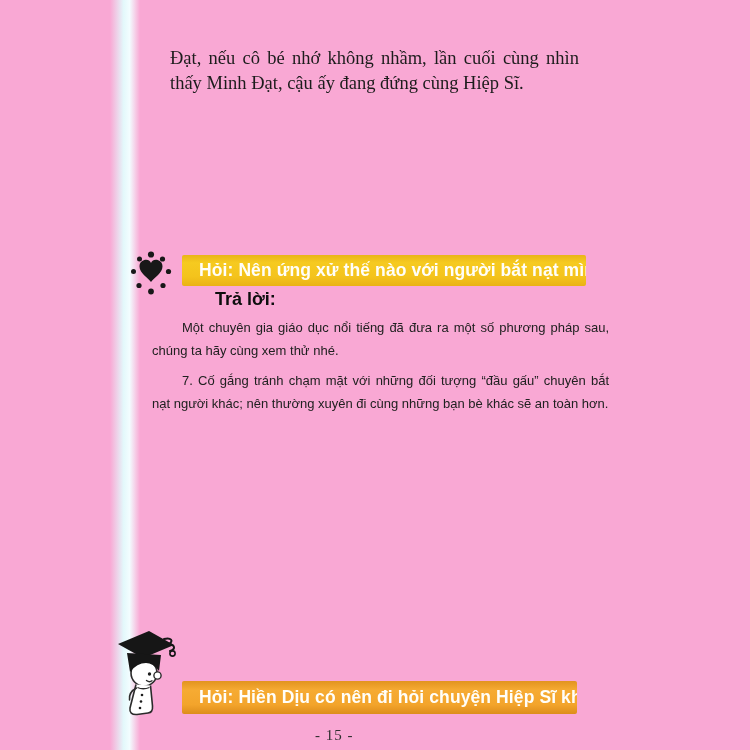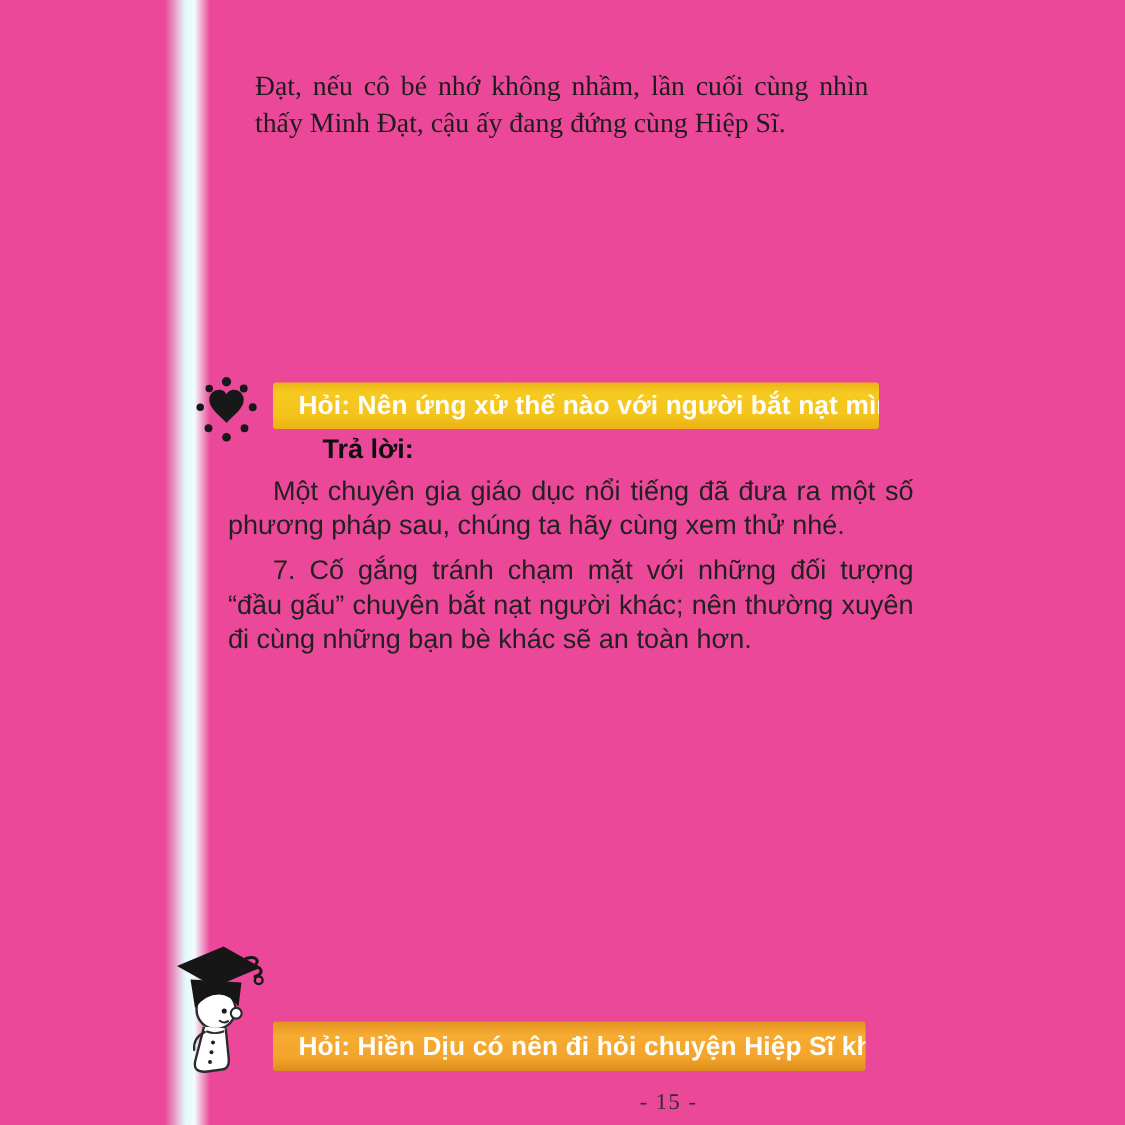--- a/index.html
+++ b/index.html
@@ -4,21 +4,21 @@
 <style>
   html,body{margin:0;padding:0;}
   body{
     width:750px;height:750px;
     background:#ffffff;
     font-family:"Liberation Sans", sans-serif;
     overflow:hidden;
     position:relative;
   }
   .page{
-    position:absolute;inset:0;background:#ec4899;
+    position:absolute;inset:0;background:#f9a8d4;
   }
   
   .edge-strip{
     position:absolute;left:110px;top:0;width:30px;height:750px;
     background:linear-gradient(90deg, rgba(255,255,255,0) 0%, #e3f8fb 45%, #f2fdff 65%, rgba(255,255,255,0) 100%);
     pointer-events:none;
   }
   
   .story{
     position:absolute;left:170px;top:46px;width:409px;
@@ -42,33 +42,33 @@
   .banner-bottom{
     left:182px;top:681px;width:395px;height:33px;line-height:33px;
     background:linear-gradient(180deg,#e2941f 0%, #f6ab33 28%, #f3a42b 72%, #dd8d1b 100%);
   }
   .answer-label{
     position:absolute;left:184px;top:289px;
     font-size:18px;font-weight:bold;color:#0e0e0e;margin-left:31px;
   }
   .answers{
     position:absolute;left:152px;top:316px;width:457px;
-    font-size:18px;line-height:23px;color:#212121;
+    font-size:13px;line-height:23px;color:#212121;
     text-align:justify;
   }
   .answers p{margin:0 0 7px 0;text-indent:30px;}
   .heart-icon-box{
     position:absolute;left:128px;top:250px;width:46px;height:46px;
   }
   .boy-icon-box{
     position:absolute;left:113px;top:629px;width:68px;height:90px;
   }
   .page-number{
     position:absolute;left:315px;top:727px;width:150px;
-    text-align:right;font-family:"Liberation Serif", serif;
+    text-align:left;font-family:"Liberation Serif", serif;
     font-size:15px;color:#2e2e2e;letter-spacing:1px;
   }
 </style>
 </head>
 <body>
 
 <div class="page">
 
   <div class="edge-strip"></div>
 

